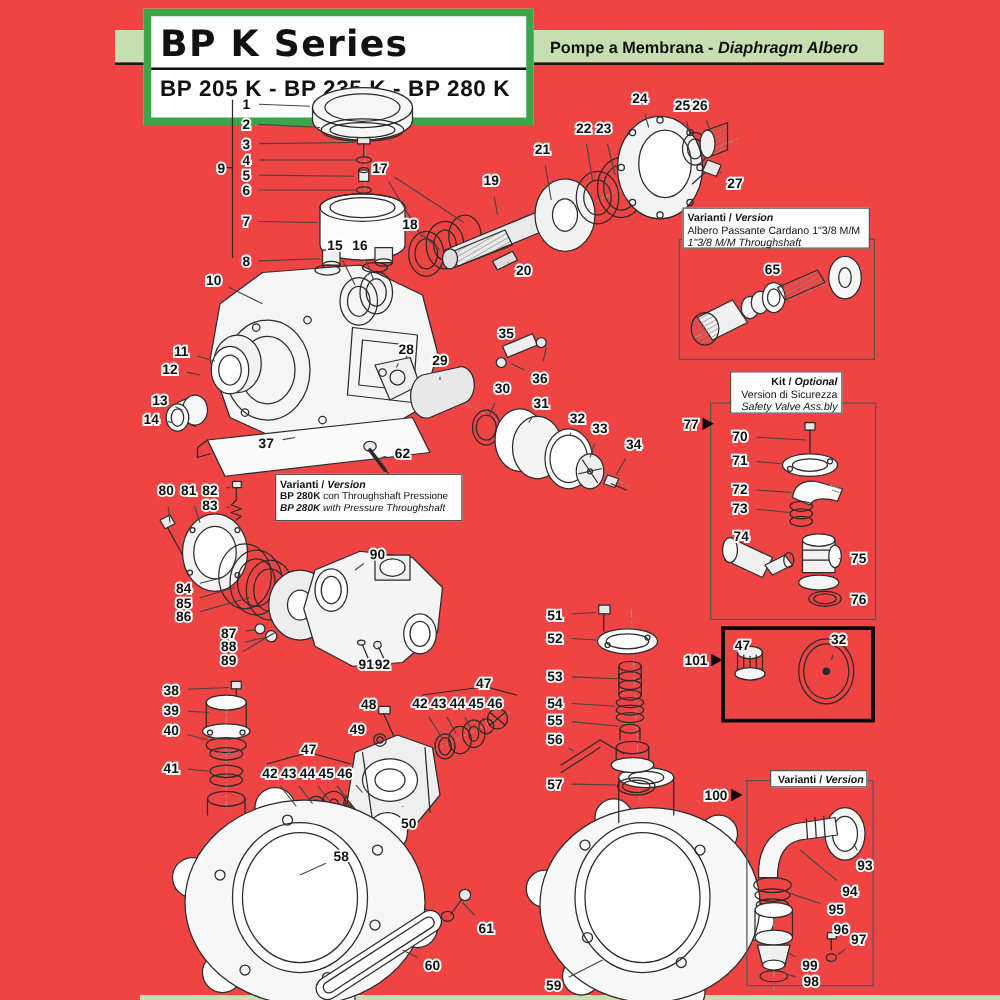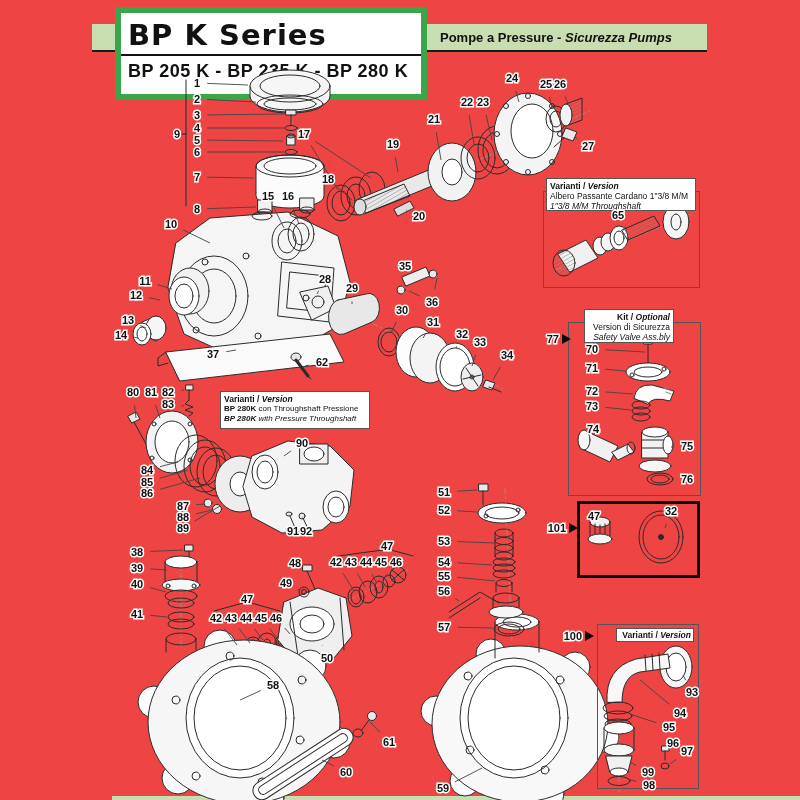--- a/index.html
+++ b/index.html
@@ -15,21 +15,21 @@
   .series-divider{border-top:2px solid #111;margin:3px 0 0 0;}
   .series-models{font-weight:bold;font-size:18px;padding:5px 0 0 7px;letter-spacing:0.5px;}
   .subtitle{position:absolute;left:440px;top:30px;font-size:13px;font-weight:bold;}
   .subtitle .it{font-style:italic;}
   .rpm{position:absolute;left:437px;top:57px;font-family:"DejaVu Sans",sans-serif;
        font-weight:bold;font-size:26px;letter-spacing:1px;}
   .footer-strip{position:absolute;left:112px;top:796px;width:688px;height:4px;}
   
   .co{position:absolute;border:1.2px solid #555;box-sizing:border-box;z-index:3;}
   .co-tab{position:absolute;border:1.2px solid #555;background:#fff;box-sizing:border-box;
-          z-index:4;font-size:8.5px;line-height:10px;padding:2px 3px;margin-top:12px;}
+          z-index:4;font-size:8.5px;line-height:10px;padding:2px 3px;}
   .co-tab.center{text-align:right;}
   .b{font-weight:bold;}
   .bi{font-weight:bold;font-style:italic;}
   .i{font-style:italic;}
   .co-solid{background:#fff;}
   .box101{position:absolute;border:3.5px solid #0a0a0a;box-sizing:border-box;z-index:3;}
   
   #art,#labels{position:absolute;left:0;top:0;z-index:2;pointer-events:none;}
   #labels{z-index:6;}
   .plbl{font-family:"Liberation Sans",sans-serif;font-weight:bold;font-size:11px;fill:#111;
@@ -41,21 +41,21 @@
 
 <div class="page">
 
   <div class="band" style="background: rgb(199, 222, 177);"></div>
   <div class="rule"></div>
   <div class="series-box" style="border-color: rgb(58, 166, 73);">
     <div class="series-title">BP K  Series</div>
     <div class="series-divider"></div>
     <div class="series-models">BP 205 K - BP 235 K - BP 280 K</div>
   </div>
-  <div class="subtitle"><span>Pompe a Pressure</span><span> - </span><span class="it">Sicurezza Pumps</span></div>
+  <div class="subtitle"><span>Pompe a Membrana</span><span> - </span><span class="it">Diaphragm Albero</span></div>
   <div class="footer-strip" style="background: rgb(199, 222, 177);"></div>
 
   <svg id="art" width="800" height="800" viewBox="0 0 800 800">
     <defs>
       <pattern id="hx" width="3.5" height="3.5" patternUnits="userSpaceOnUse" patternTransform="rotate(60)">
         <line x1="0" y1="0" x2="0" y2="3.5" stroke="#8a8a8a" stroke-width="1"></line>
       </pattern>
     </defs>
     <g stroke="#2b2b2b" stroke-width="1" fill="none" stroke-linejoin="round" stroke-linecap="round">
 

